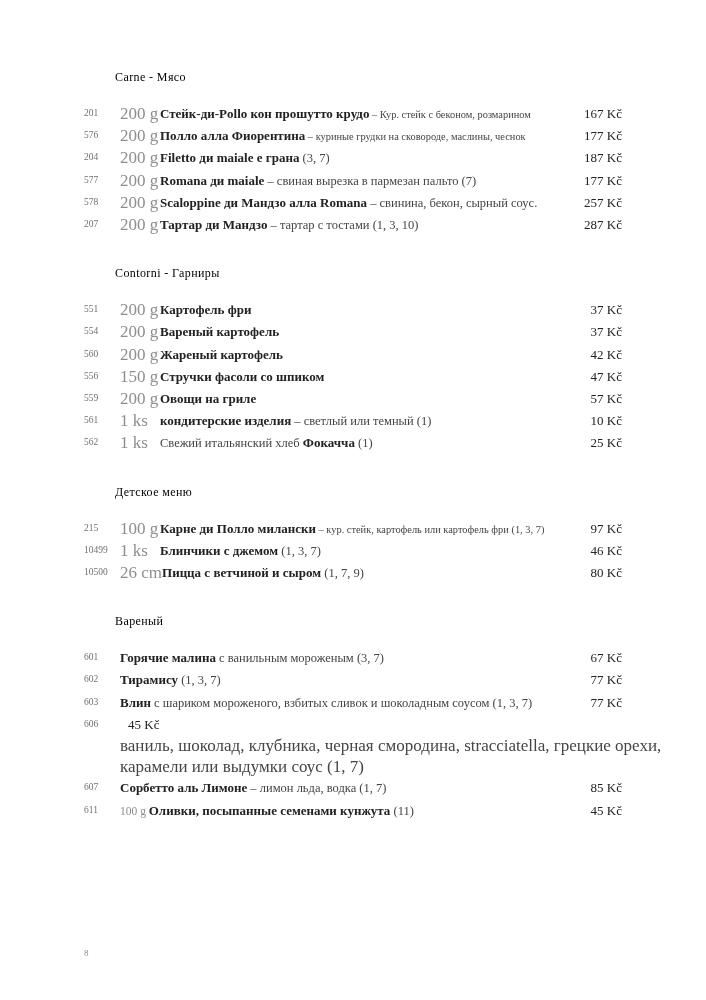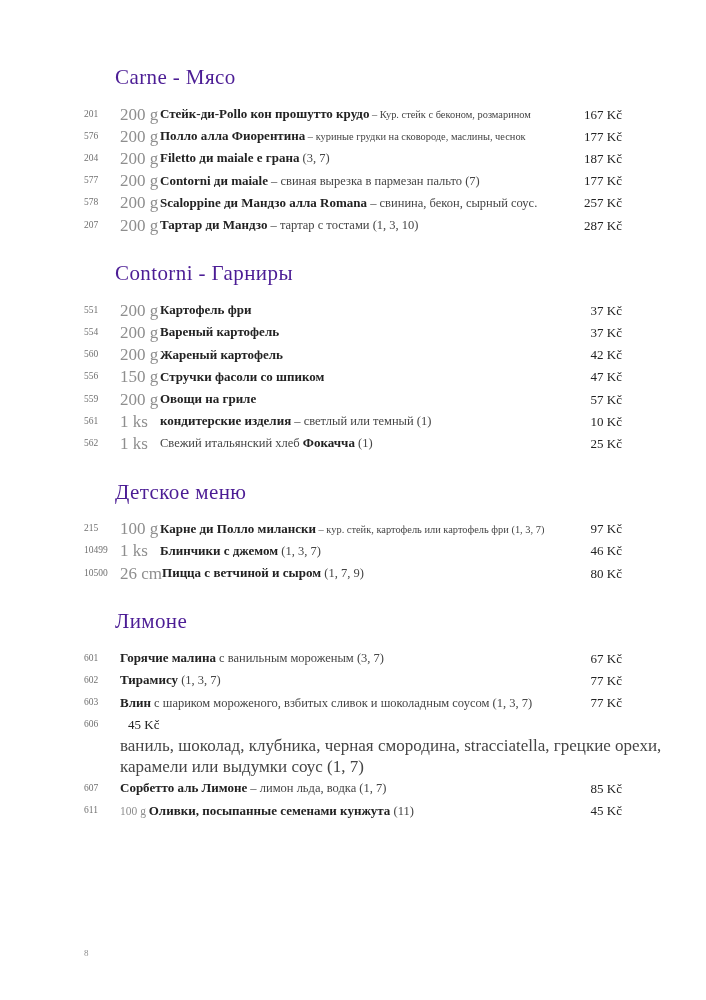--- a/index.html
+++ b/index.html
@@ -11,30 +11,30 @@
   }
   .page {
     position: relative;
     width: 706px; height: 1000px;
     background: #ffffff;
     padding: 66px 84px 0 84px;
     overflow: hidden;
   }
   .menu-section { margin-bottom: 26px; }
   .section-title {
-    font-size: 21px;
+    font-size: 12px;
     font-weight: normal;
-    color: #4c1d95;
+    color: #000000;
     letter-spacing: 0.4px;
     margin: 0 0 15px 31px;
     line-height: 22px;
   }
   .row {
     display: flex;
-    align-items: center;
+    align-items: flex-start;
     line-height: 21.2px;
   }
   .code {
     flex: 0 0 36px;
     font-size: 9.5px;
     color: #707070;
   }
   .unit {
     flex: 0 0 40px;
     font-size: 17px;
@@ -102,21 +102,21 @@
   <div class="row">
     <span class="code">204</span>
     <span class="unit">200 g</span>
     <span class="namecell"><span class="name">Filetto ди maiale е грана</span><span class="desc"> (3, 7)</span></span>
     <span class="price">187 Kč</span>
   </div>
 
   <div class="row">
     <span class="code">577</span>
     <span class="unit">200 g</span>
-    <span class="namecell"><span class="name">Contorni ди maiale</span><span class="desc"> – свиная вырезка в пармезан пальто (7)</span></span>
+    <span class="namecell"><span class="name">Romana ди maiale</span><span class="desc"> – свиная вырезка в пармезан пальто (7)</span></span>
     <span class="price">177 Kč</span>
   </div>
 
   <div class="row">
     <span class="code">578</span>
     <span class="unit">200 g</span>
     <span class="namecell"><span class="name">Scaloppine ди Мандзо алла Romana</span><span class="desc"> – свинина, бекон, сырный соус.</span></span>
     <span class="price">257 Kč</span>
   </div>
 
@@ -195,21 +195,21 @@
   </div>
 
   <div class="row">
     <span class="code">10500</span>
     <span class="unit">26 cm</span>
     <span class="namecell"><span class="name">Пицца с ветчиной и сыром</span><span class="desc"> (1, 7, 9)</span></span>
     <span class="price">80 Kč</span>
   </div>
 </section>
       <section class="menu-section">
-        <h2 class="section-title">Лимоне</h2>
+        <h2 class="section-title">Вареный</h2>
   <div class="row">
     <span class="code">601</span>
 
     <span class="namecell"><span class="name">Горячие малина</span><span class="desc"> с ванильным мороженым (3, 7)</span></span>
     <span class="price">67 Kč</span>
   </div>
 
   <div class="row">
     <span class="code">602</span>
 

